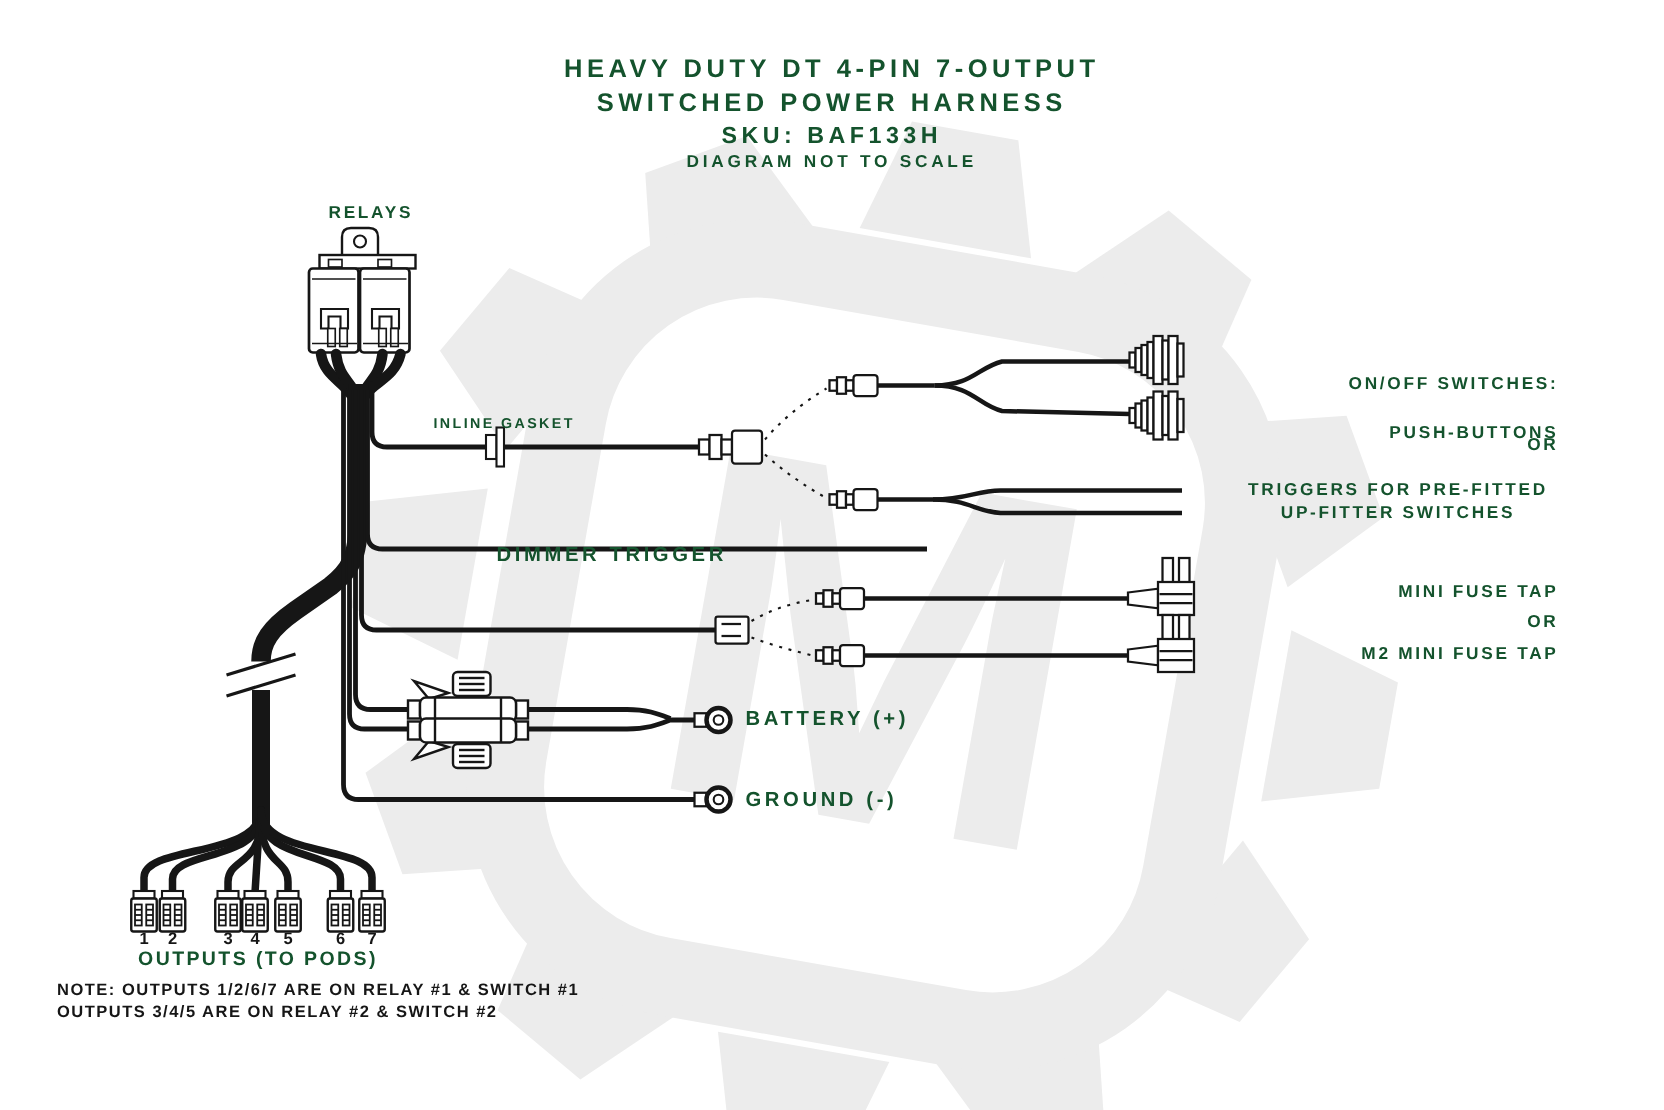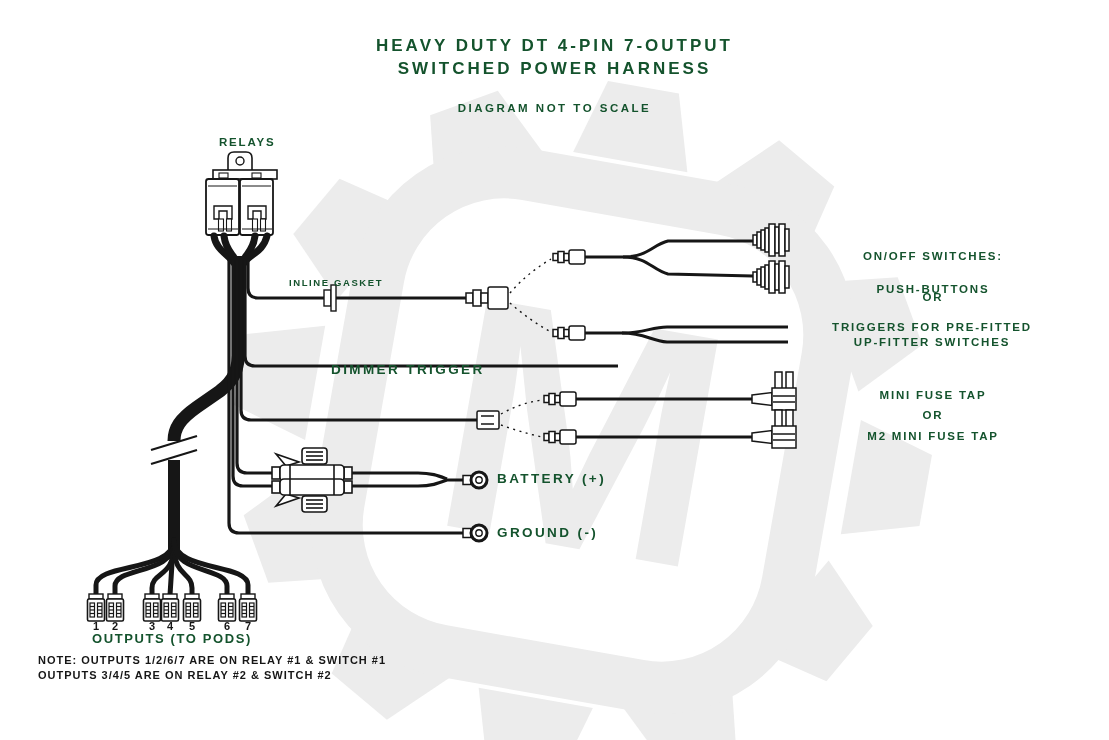--- a/index.html
+++ b/index.html
@@ -12,21 +12,21 @@
     position:absolute;font-weight:bold;white-space:nowrap;color:#14532d;
     -webkit-font-smoothing:antialiased;
   }
   .title-line{left:0;width:1109px;text-align:center;}
   .t1,.t2{font-size:17px;letter-spacing:3px;}
   .t3{font-size:15.5px;letter-spacing:3px;}
   .t4{font-size:11.5px;letter-spacing:2.5px;}
   .small{font-size:11.5px;letter-spacing:1.8px;margin-left:12px;}
   .tiny{font-size:9.5px;letter-spacing:1.6px;}
   .med{font-size:13.5px;letter-spacing:2.4px;}
-  .rightblock{left:815px;width:212px;text-align:center;}
+  .rightblock{left:815px;width:212px;text-align:right;}
   .rightwide{left:800px;width:240px;text-align:center;}
   .num{position:absolute;width:18px;text-align:center;font-size:11px;font-weight:bold;letter-spacing:0;}
   .outputs-label{left:72px;width:200px;text-align:center;top:631px;font-size:13px;letter-spacing:1.6px;}
   .note{left:38px;width:378px;top:653px;text-align:left;font-size:11px;letter-spacing:1px;line-height:15px;font-weight:bold;position:absolute;}
 </style>
 </head>
 <body>
 
 <div class="stage">
 
@@ -236,20 +236,21 @@
     <use href="#outconn" x="115" y="594"></use>
     <use href="#outconn" x="152" y="594"></use>
     <use href="#outconn" x="170" y="594"></use>
     <use href="#outconn" x="192" y="594"></use>
     <use href="#outconn" x="227" y="594"></use>
     <use href="#outconn" x="248" y="594"></use>
   </svg>
 
   <div class="lbl title-line t1" style="top:36px">HEAVY DUTY DT 4-PIN 7-OUTPUT</div>
   <div class="lbl title-line t2" style="top:59px">SWITCHED POWER HARNESS</div>
+  <div class="lbl title-line t3" style="top:82px">SKU: BAF133H</div>
   <div class="lbl title-line t4" style="top:102px">DIAGRAM NOT TO SCALE</div>
 
   <div class="lbl small" style="left:207px;top:136px">RELAYS</div>
 
   <div class="lbl tiny" style="left:289px;top:277px">INLINE GASKET</div>
 
   <div class="lbl med" style="left:331px;top:362px">DIMMER TRIGGER</div>
 
   <div class="lbl small rightblock" style="top:250px">ON/OFF SWITCHES:</div>
   <div class="lbl small rightblock" style="top:283px">PUSH-BUTTONS</div>

